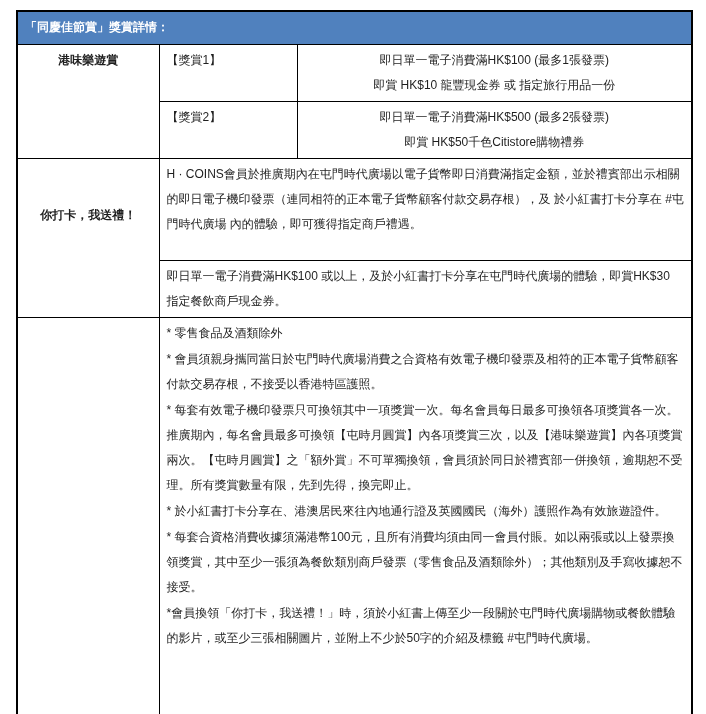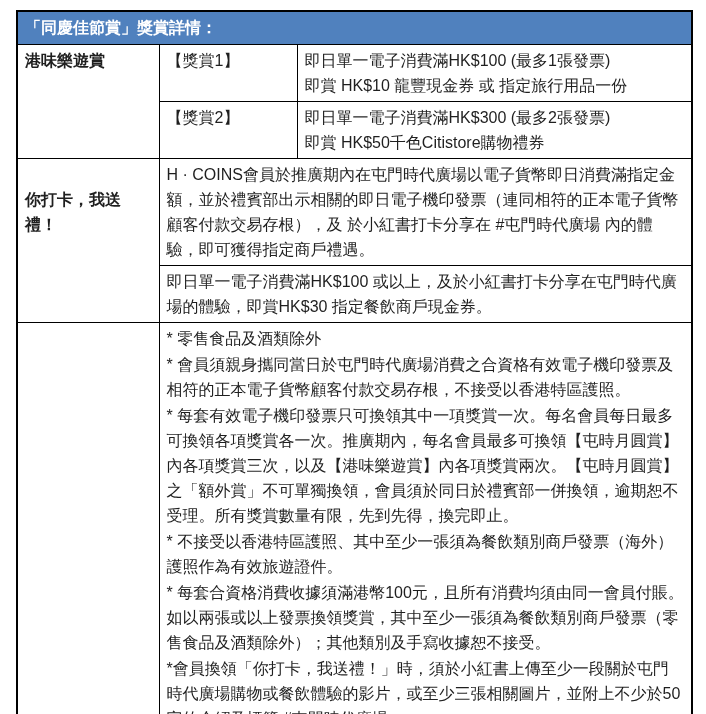--- a/index.html
+++ b/index.html
@@ -20,46 +20,48 @@
     top: 10px;
     width: 675px;
     border-collapse: collapse;
     table-layout: fixed;
     border: 2px solid #000000;
   }
   table.promo td {
     border: 1px solid #000000;
     vertical-align: top;
     padding: 3px 7px;
-    font-size: 16px;
+    font-size: 12px;
     line-height: 25px;
     word-break: break-word;
     margin-top: 30px;
   }
   td.hdr {
     background: #5081BE;
     color: #ffffff;
     font-weight: bold;
     height: 26px;
     padding: 2px 9px;
     line-height: 24px;
     font-size: 15px;
   }
   td.rowlabel {
     font-weight: bold;
     padding-top: 5px;
+    text-align: center;
   }
   td.rowlabel.pad-label {
-    padding-top: 28px;
+    padding-top: 44px;
   }
   td.reward-label {
     padding-top: 14px;
   }
   .line {
     line-height: 25px;
+    text-align: center;
   }
   td.para-cell p,
   td.terms p {
     margin: 0;
     padding: 0;
     line-height: 25px;
   }
   td.terms p {
     margin-bottom: 1px;
   }
@@ -84,21 +86,21 @@
     <td class="reward-label">【獎賞1】</td>
     <td>
       <div class="line">即日單一電子消費滿HK$100 (最多1張發票)</div>
       <div class="line">即賞 HK$10 龍豐現金券 或 指定旅行用品一份</div>
     </td>
   </tr>
 
   <tr style="height:53px">
     <td class="reward-label">【獎賞2】</td>
     <td>
-      <div class="line">即日單一電子消費滿HK$300 (最多2張發票)</div>
+      <div class="line">即日單一電子消費滿HK$500 (最多2張發票)</div>
       <div class="line">即賞 HK$50千色Citistore購物禮券</div>
     </td>
   </tr>
 
   <tr style="height:102px">
     <td class="rowlabel pad-label" rowspan="2">你打卡，我送禮！</td>
     <td class="para-cell" colspan="2">
       <p>H · COINS會員於推廣期內在屯門時代廣場以電子貨幣即日消費滿指定金額，並於禮賓部出示相關的即日電子機印發票（連同相符的正本電子貨幣顧客付款交易存根），及 於小紅書打卡分享在 #屯門時代廣場 內的體驗，即可獲得指定商戶禮遇。</p>
     </td>
   </tr>
@@ -108,19 +110,19 @@
       <p>即日單一電子消費滿HK$100 或以上，及於小紅書打卡分享在屯門時代廣場的體驗，即賞HK$30 指定餐飲商戶現金券。</p>
     </td>
   </tr>
 
   <tr style="height:403px">
     <td></td>
     <td class="terms" colspan="2">
       <p>* 零售食品及酒類除外</p>
       <p>* 會員須親身攜同當日於屯門時代廣場消費之合資格有效電子機印發票及相符的正本電子貨幣顧客付款交易存根，不接受以香港特區護照。</p>
       <p>* 每套有效電子機印發票只可換領其中一項獎賞一次。每名會員每日最多可換領各項獎賞各一次。推廣期內，每名會員最多可換領【屯時月圓賞】內各項獎賞三次，以及【港味樂遊賞】內各項獎賞兩次。【屯時月圓賞】之「額外賞」不可單獨換領，會員須於同日於禮賓部一併換領，逾期恕不受理。所有獎賞數量有限，先到先得，換完即止。</p>
-      <p>* 不接受以香港特區護照、其中至少一張須為餐飲類別商戶發票（海外）護照作為有效旅遊證件。</p>
+      <p>* 於小紅書打卡分享在、港澳居民來往內地通行證及英國國民（海外）護照作為有效旅遊證件。</p>
       <p>* 每套合資格消費收據須滿港幣100元，且所有消費均須由同一會員付賬。如以兩張或以上發票換領獎賞，其中至少一張須為餐飲類別商戶發票（零售食品及酒類除外）；其他類別及手寫收據恕不接受。</p>
       <p>*會員換領「你打卡，我送禮！」時，須於小紅書上傳至少一段關於屯門時代廣場購物或餐飲體驗的影片，或至少三張相關圖片，並附上不少於50字的介紹及標籤 #屯門時代廣場。</p>
     </td>
   </tr>
 </tbody>
   </table>
 
 </body></html>

